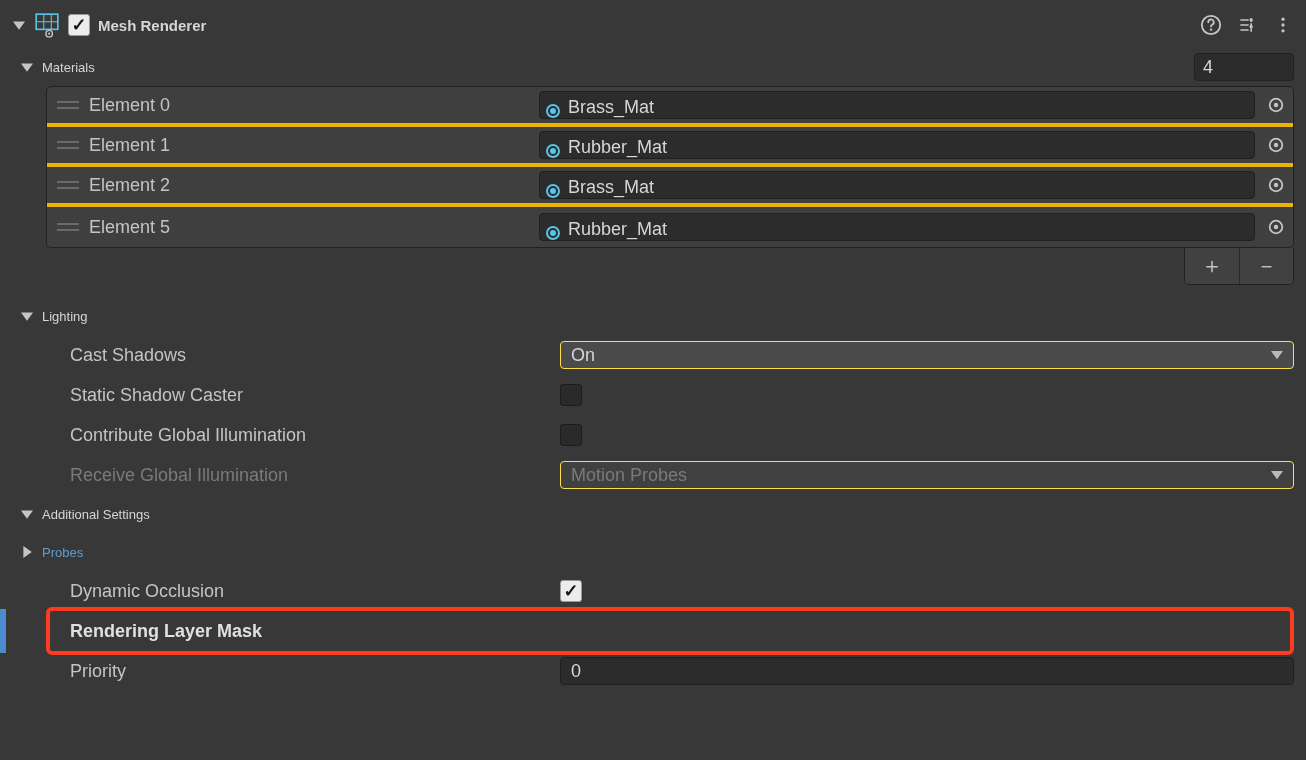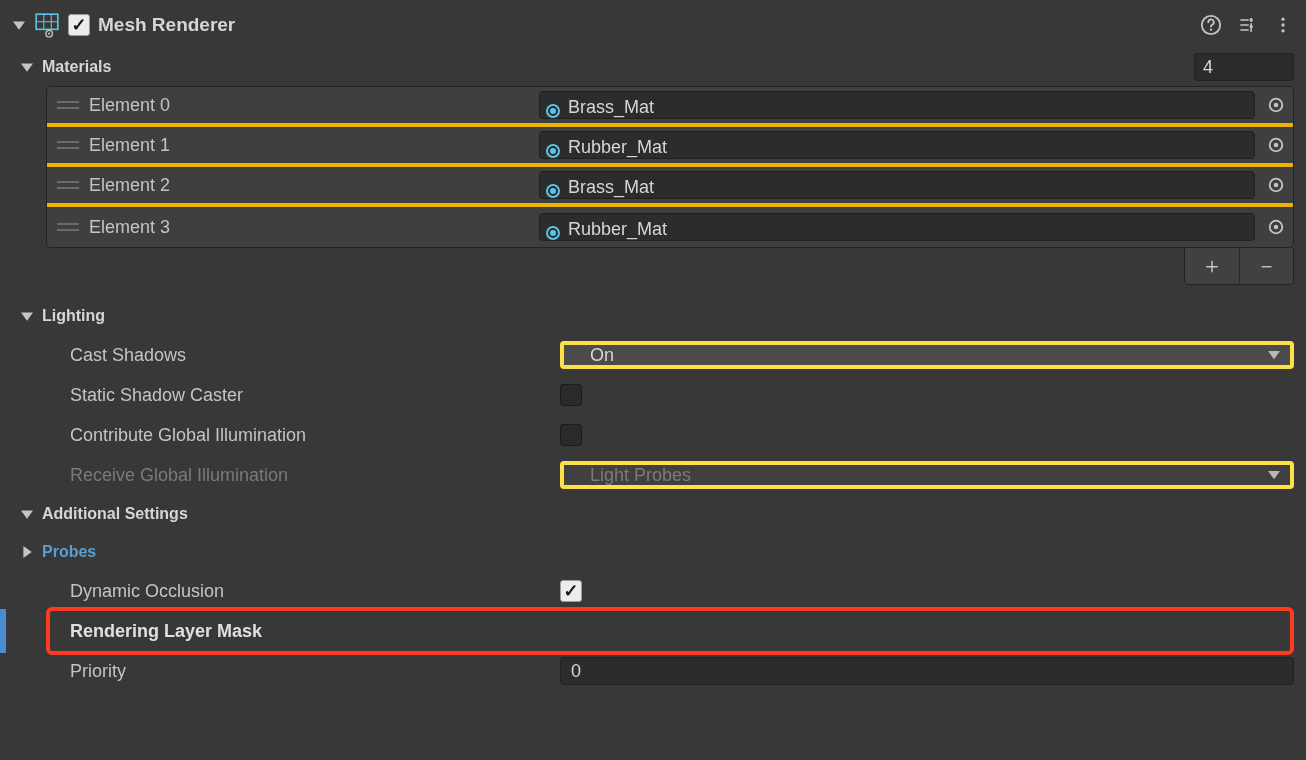--- a/index.html
+++ b/index.html
@@ -53,39 +53,39 @@
     color: #e6e6e6;
     font-size: 18px;
     font-weight: bold;
     line-height: 1;
   }
   .checkbox.checked.dark::after {
     color: #1a1a1a;
   }
   .title {
     font-weight: 600;
-    font-size: 19px;
+    font-size: 15px;
     color: #d6d6d6;
     flex: 0 1 auto;
   }
   .spacer { flex: 1; }
   .header-icons { display: flex; gap: 14px; align-items: center; }
   .icon-btn { width: 22px; height: 22px; display:inline-flex; align-items:center; justify-content:center; cursor:pointer; }
   .icon-btn svg { fill:#c4c4c4; }
 
   .section-row {
     display: flex;
     align-items: center;
     padding: 4px 12px 4px 20px;
     gap: 8px;
     height: 38px;
   }
   .section-label {
-    font-weight: 700;
-    font-size: 16px;
+    font-weight: 400;
+    font-size: 13px;
     color: #d6d6d6;
   }
   .section-label.link { color: #5a9fd4; }
 
   .count-field {
     margin-left: auto;
     width: 100px;
     height: 28px;
     background: #2c2c2c;
     border: 1px solid #222;
@@ -179,24 +179,24 @@
     width: 480px;
     color:#c4c4c4;
   }
   .prop-label.disabled, .prop-value.disabled { color:#7a7a7a; }
   .prop-value { flex:1; }
 
   .dropdown {
     flex:1;
     height: 28px;
     background:#4b4b4b;
-    border:4px solid #fde047;
+    border:1px solid #fde047;
     border-radius:4px;
     display:flex; align-items:center;
-    padding:0 26px;
+    padding:0 10px;
     color:#d6d6d6;
     cursor:pointer;
     position:relative;
   }
   .dropdown.disabled { background:#404040; color:#7a7a7a; cursor:default; }
   .dropdown .dd-arrow {
     position:absolute; right:10px; top:50%; transform:translateY(-50%);
   }
   .dd-arrow svg { fill:#b8b8b8; width:12px; height:12px; }
 
@@ -340,21 +340,21 @@
             <circle cx="10" cy="10" r="7" stroke-width="2"></circle>
             <circle cx="10" cy="10" r="2.5" fill="#c4c4c4" stroke="none"></circle>
           </svg>
       </span>
     </div>
     <div class="list-row">
       <span class="drag-handle">
           <span></span>
           <span></span>
         </span>
-      <span class="element-label">Element 3</span>
+      <span class="element-label">Element 5</span>
       <div class="obj-field">
         <span class="obj-icon"></span>
         <span>Rubber_Mat</span>
       </div>
       <span class="obj-picker">
         <svg viewBox="0 0 20 20" width="18" height="18">
             <circle cx="10" cy="10" r="7" stroke-width="2"></circle>
             <circle cx="10" cy="10" r="2.5" fill="#c4c4c4" stroke="none"></circle>
           </svg>
       </span>
@@ -394,21 +394,21 @@
 
   <div class="prop-row">
     <span class="prop-label">Contribute Global Illumination</span>
     <span class="checkbox"></span>
     <span class="prop-value"></span>
   </div>
 
   <div class="prop-row">
     <span class="prop-label disabled">Receive Global Illumination</span>
     <div class="dropdown disabled">
-      <span>Light Probes</span>
+      <span>Motion Probes</span>
       <span class="dd-arrow"><svg viewBox="0 0 10 10">
             <polygon points="0,2 10,2 5,9"></polygon>
           </svg></span>
     </div>
   </div>
 
   <div class="section-row">
     <span class="foldout">
       <svg width="12" height="12" viewBox="0 0 10 10">
           <polygon points="0,2 10,2 5,9"></polygon>

